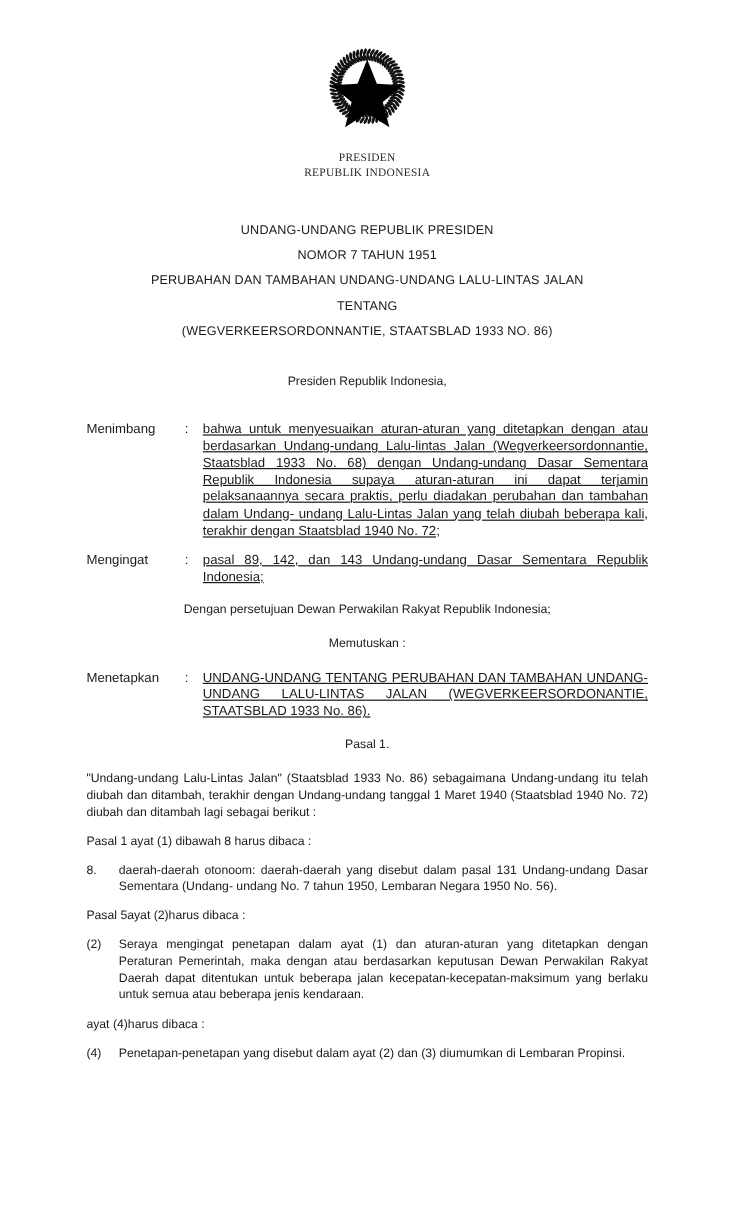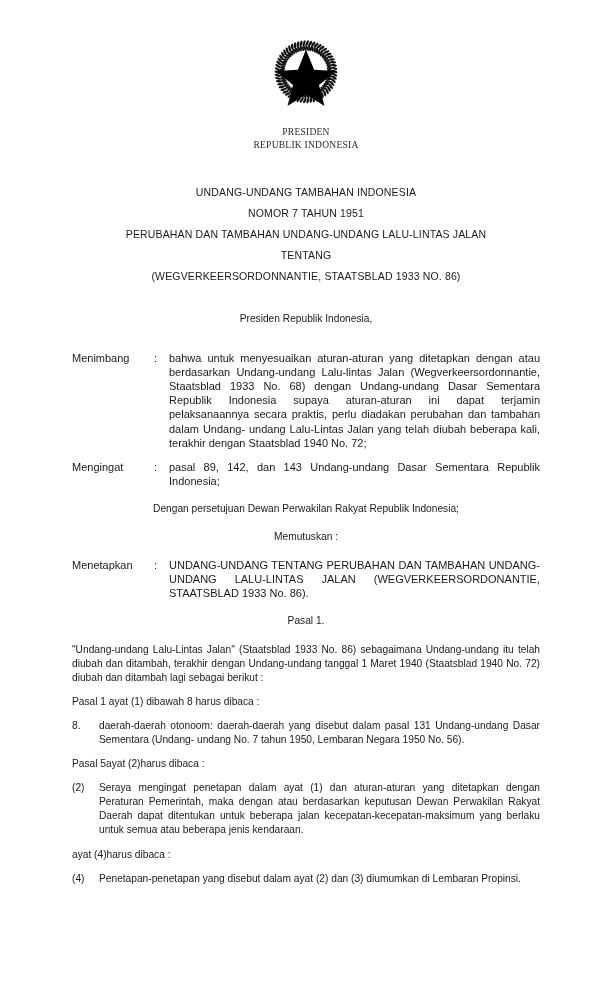--- a/index.html
+++ b/index.html
@@ -88,20 +88,21 @@
   }
   .lc-colon {
     width: 15px;
     flex: 0 0 15px;
   }
   .lc-text {
     flex: 1 1 auto;
     text-align: justify;
     text-justify: inter-word;
     hyphens: none;
+    text-decoration: underline;
   }
   .lc-text.upper { }
 
   
   .para {
     text-align: justify;
     text-justify: inter-word;
     font-size: 10.2px;
     line-height: 14.1px;
   }
@@ -375,21 +376,21 @@
 
       <polygon points="50,24 59.4,47.6 84.8,49.1 65.1,65.2 71.5,89.8 50,76.1 28.5,89.8 34.9,65.2 15.2,49.1 40.6,47.6" fill="#000000" transform="translate(0,-6) scale(1,1)"></polygon>
     </svg>
     <div class="emblem-caption">
       <div>PRESIDEN</div>
       <div>REPUBLIK INDONESIA</div>
     </div>
   </div>
 
   <div class="title-block">
-    <div class="t-line">UNDANG-UNDANG TAMBAHAN INDONESIA</div>
+    <div class="t-line">UNDANG-UNDANG REPUBLIK PRESIDEN</div>
     <div class="t-line">NOMOR 7 TAHUN 1951</div>
     <div class="t-line t-sub">PERUBAHAN DAN TAMBAHAN UNDANG-UNDANG LALU-LINTAS JALAN</div>
     <div class="t-line">TENTANG</div>
     <div class="t-line">(WEGVERKEERSORDONNANTIE, STAATSBLAD 1933 NO. 86)</div>
   </div>
 
   <div class="body-area">
 
     <div class="spacer-25"></div>
     <div class="center-line">Presiden Republik Indonesia,</div>

